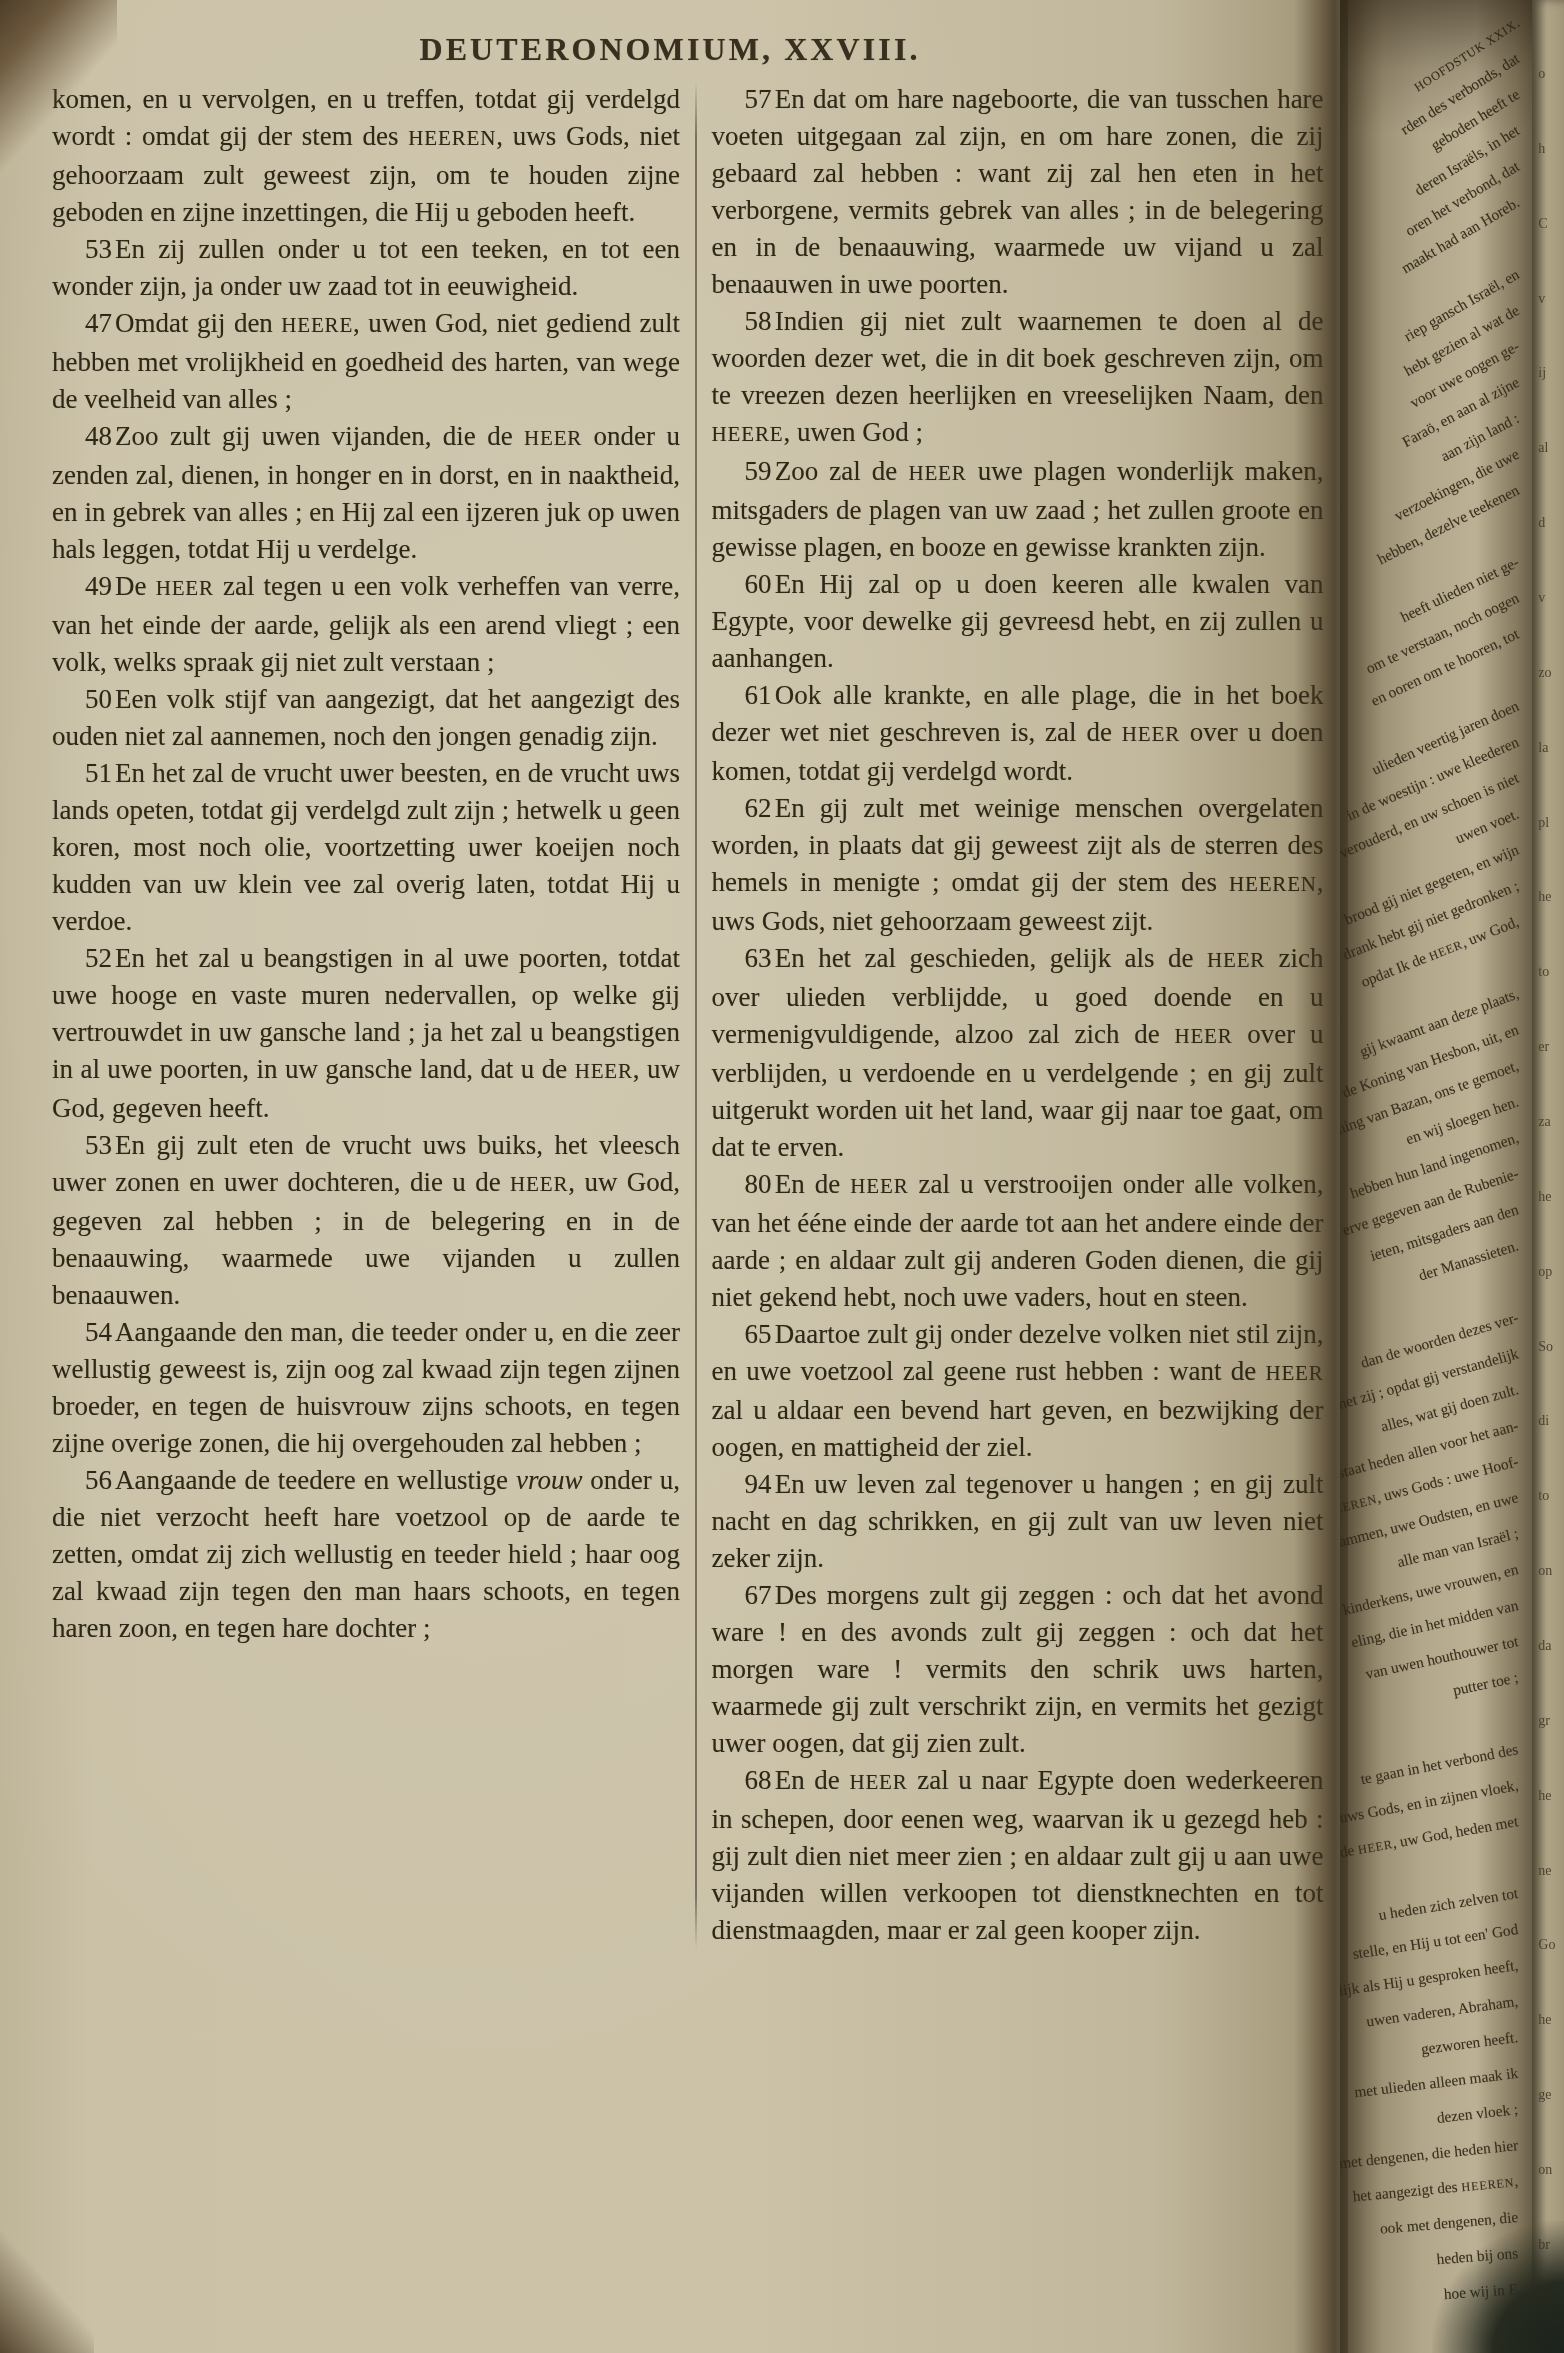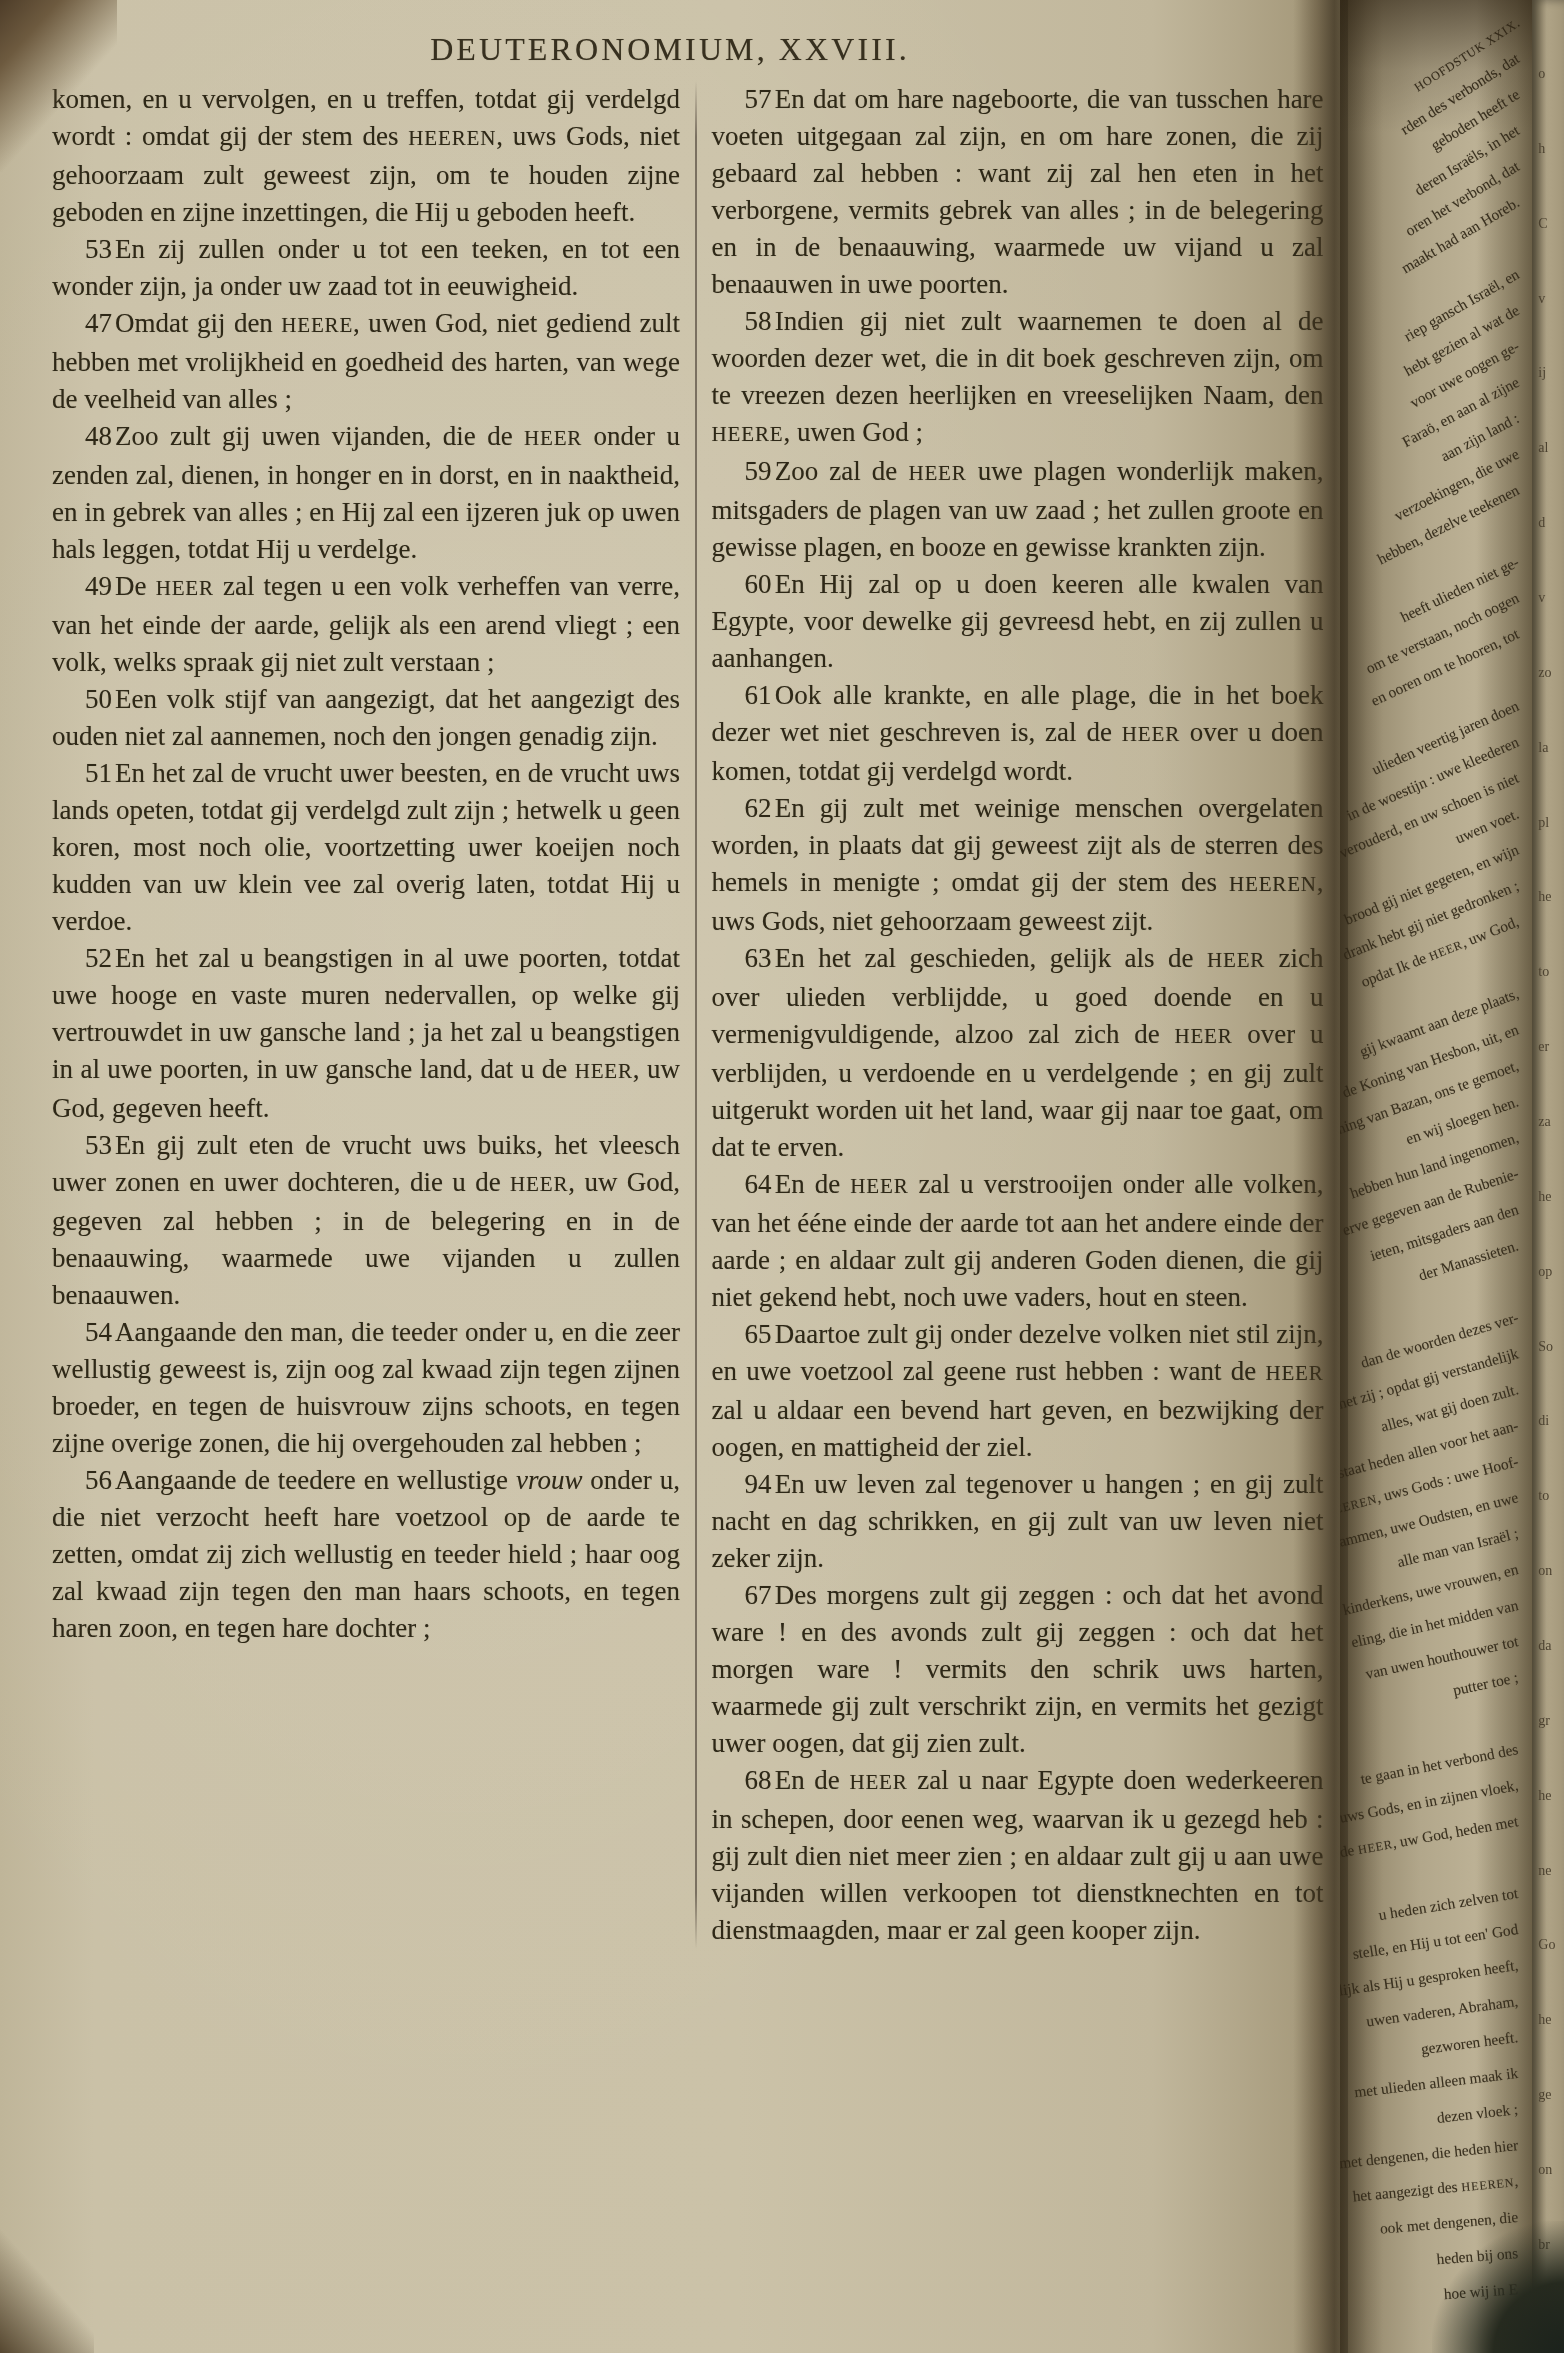--- a/index.html
+++ b/index.html
@@ -17,20 +17,21 @@
     color:var(--ink,#2e2817);
   }
   .corner-tl{position:absolute;left:0;top:0;width:117px;height:172px;z-index:4;
     background:linear-gradient(132deg,#4e3d29 0%,#6d5a3f 22%,rgba(109,90,63,0) 58%);}
   .corner-bl{position:absolute;left:0;bottom:0;width:94px;height:125px;z-index:4;
     background:linear-gradient(48deg,#55462f 0%,rgba(85,70,47,0) 55%);}
   .page-header{
     text-align:center;margin:31px 31px 0 31px;
     font-size:32px;letter-spacing:3.1px;color:#37301f;
     text-shadow:0 0 0.8px rgba(55,48,31,0.4);
+    font-weight:bold;
   }
   .cols{display:flex;align-items:stretch;padding:12.5px 0 0 52px;}
   .col{font-size:27px;line-height:37px;text-align:justify;
     text-shadow:0 0 0.8px rgba(46,40,23,0.28);}
   .col-left{width:628px;}
   .col-right{width:612px;}
   .divider{width:1.6px;background:linear-gradient(180deg,rgba(122,112,96,0) 0%,var(--divider,#7a7060) 3%,var(--divider,#7a7060) 97%,rgba(122,112,96,0) 100%);margin:0 15px;}
   .verse{margin:0;text-indent:33px;}
   .verse.cont{text-indent:0;}
   .vnum{padding-right:3.1px;}
@@ -86,21 +87,21 @@
       </div>
     <div class="divider"></div>
     <div class="col col-right">
         <p class="verse"><span class="vnum">57</span>En dat om hare nageboorte, die van tusschen hare voeten uitgegaan zal zijn, en om hare zonen, die zij gebaard zal hebben : want zij zal hen eten in het verborgene, vermits gebrek van alles ; in de belegering en in de benaauwing, waarmede uw vijand u zal benaauwen in uwe poorten.</p>
         <p class="verse"><span class="vnum">58</span>Indien gij niet zult waarnemen te doen al de woorden dezer wet, die in dit boek geschreven zijn, om te vreezen dezen heerlijken en vreeselijken Naam, den <span class="sc">HEERE</span>, uwen God ;</p>
         <p class="verse"><span class="vnum">59</span>Zoo zal de <span class="sc">HEER</span> uwe plagen wonderlijk maken, mitsgaders de plagen van uw zaad ; het zullen groote en gewisse plagen, en booze en gewisse krankten zijn.</p>
         <p class="verse"><span class="vnum">60</span>En Hij zal op u doen keeren alle kwalen van Egypte, voor dewelke gij gevreesd hebt, en zij zullen u aanhangen.</p>
         <p class="verse"><span class="vnum">61</span>Ook alle krankte, en alle plage, die in het boek dezer wet niet geschreven is, zal de <span class="sc">HEER</span> over u doen komen, totdat gij verdelgd wordt.</p>
         <p class="verse"><span class="vnum">62</span>En gij zult met weinige menschen overgelaten worden, in plaats dat gij geweest zijt als de sterren des hemels in menigte ; omdat gij der stem des <span class="sc">HEEREN</span>, uws Gods, niet gehoorzaam geweest zijt.</p>
         <p class="verse"><span class="vnum">63</span>En het zal geschieden, gelijk als de <span class="sc">HEER</span> zich over ulieden verblijdde, u goed doende en u vermenigvuldigende, alzoo zal zich de <span class="sc">HEER</span> over u verblijden, u verdoende en u verdelgende ; en gij zult uitgerukt worden uit het land, waar gij naar toe gaat, om dat te erven.</p>
-        <p class="verse"><span class="vnum">64</span>En de <span class="sc">HEER</span> zal u verstrooijen onder alle volken, van het ééne einde der aarde tot aan het andere einde der aarde ; en aldaar zult gij anderen Goden dienen, die gij niet gekend hebt, noch uwe vaders, hout en steen.</p>
+        <p class="verse"><span class="vnum">80</span>En de <span class="sc">HEER</span> zal u verstrooijen onder alle volken, van het ééne einde der aarde tot aan het andere einde der aarde ; en aldaar zult gij anderen Goden dienen, die gij niet gekend hebt, noch uwe vaders, hout en steen.</p>
         <p class="verse"><span class="vnum">65</span>Daartoe zult gij onder dezelve volken niet stil zijn, en uwe voetzool zal geene rust hebben : want de <span class="sc">HEER</span> zal u aldaar een bevend hart geven, en bezwijking der oogen, en mattigheid der ziel.</p>
         <p class="verse"><span class="vnum">94</span>En uw leven zal tegenover u hangen ; en gij zult nacht en dag schrikken, en gij zult van uw leven niet zeker zijn.</p>
         <p class="verse"><span class="vnum">67</span>Des morgens zult gij zeggen : och dat het avond ware ! en des avonds zult gij zeggen : och dat het morgen ware ! vermits den schrik uws harten, waarmede gij zult verschrikt zijn, en vermits het gezigt uwer oogen, dat gij zien zult.</p>
         <p class="verse"><span class="vnum">68</span>En de <span class="sc">HEER</span> zal u naar Egypte doen wederkeeren in schepen, door eenen weg, waarvan ik u gezegd heb : gij zult dien niet meer zien ; en aldaar zult gij u aan uwe vijanden willen verkoopen tot dienstknechten en tot dienstmaagden, maar er zal geen kooper zijn.</p>
       </div>
   </div>
 </div>
 
 <div class="gutter"></div>
 

